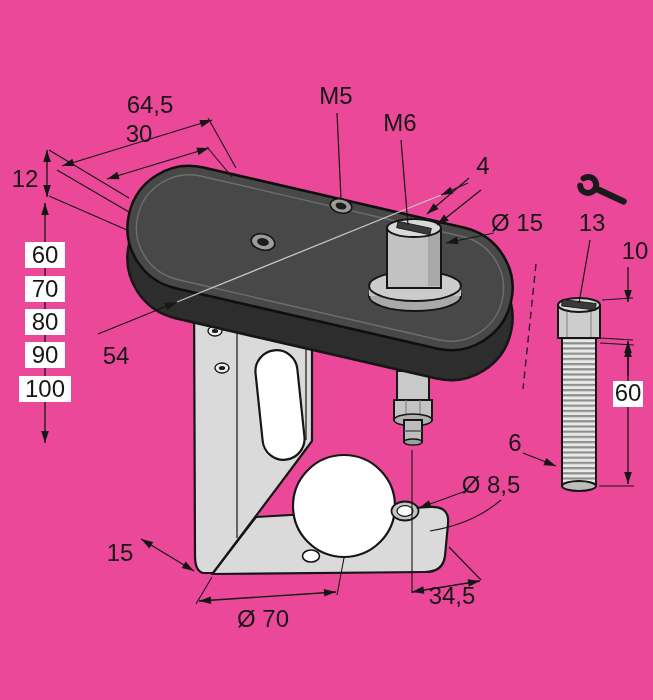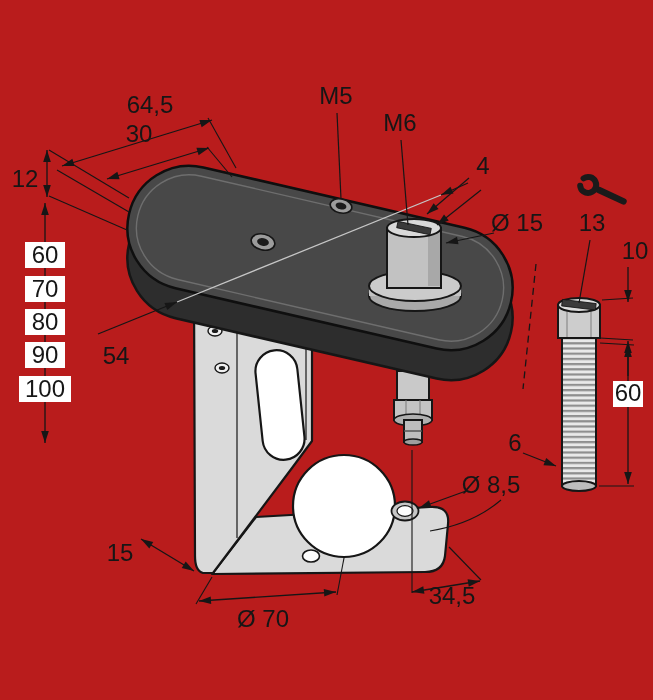--- a/index.html
+++ b/index.html
@@ -1,16 +1,16 @@
 <!DOCTYPE html>
 <html><head>
 <meta charset="utf-8">
 <style>
   html,body{margin:0;padding:0;background:#ffffff;}
-  .stage{position:relative;width:653px;height:700px;background:#b91c1c;overflow:hidden;}
+  .stage{position:relative;width:653px;height:700px;background:#ec4899;overflow:hidden;}
   svg{display:block;}
   text{font-family:"Liberation Sans","DejaVu Sans",sans-serif;font-size:24px;fill:#161616;}
   .dimline{stroke:#161616;stroke-width:1.3;fill:none;}
   .extline{stroke:#161616;stroke-width:1.1;fill:none;}
   .leader{stroke:#161616;stroke-width:1.2;fill:none;}
 </style>
 </head>
 <body>
 
 <div class="stage">

